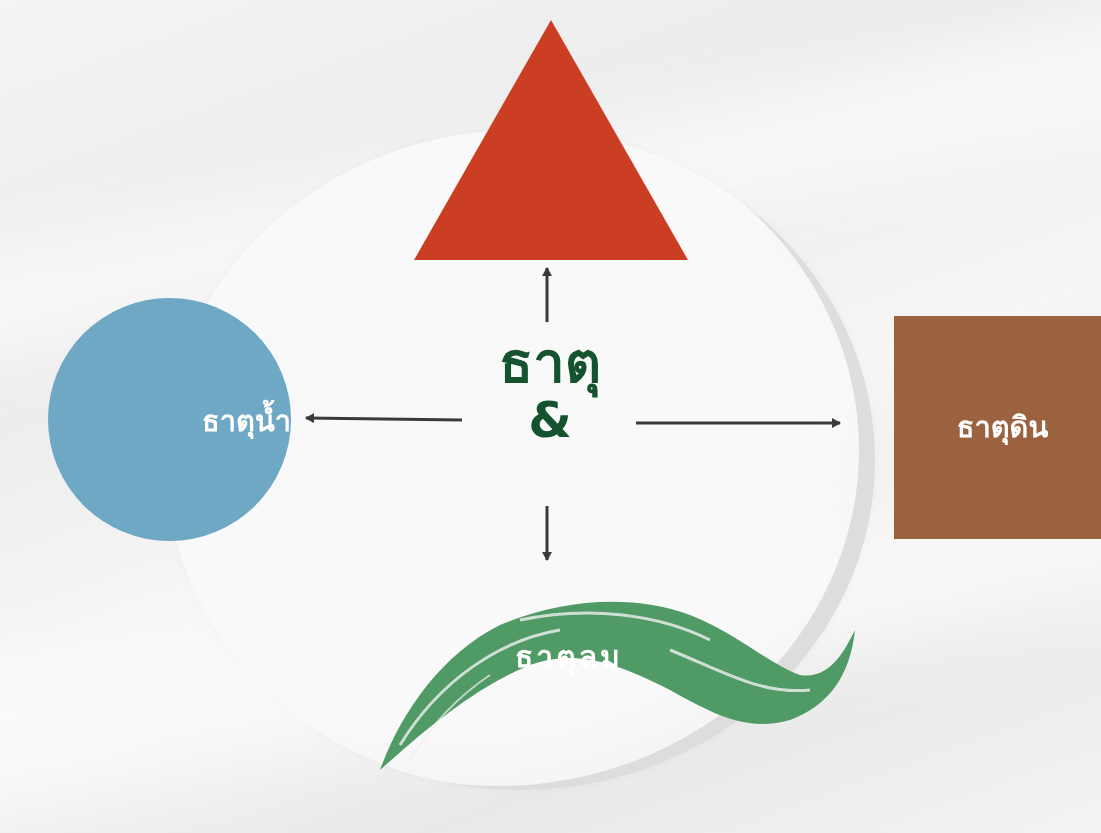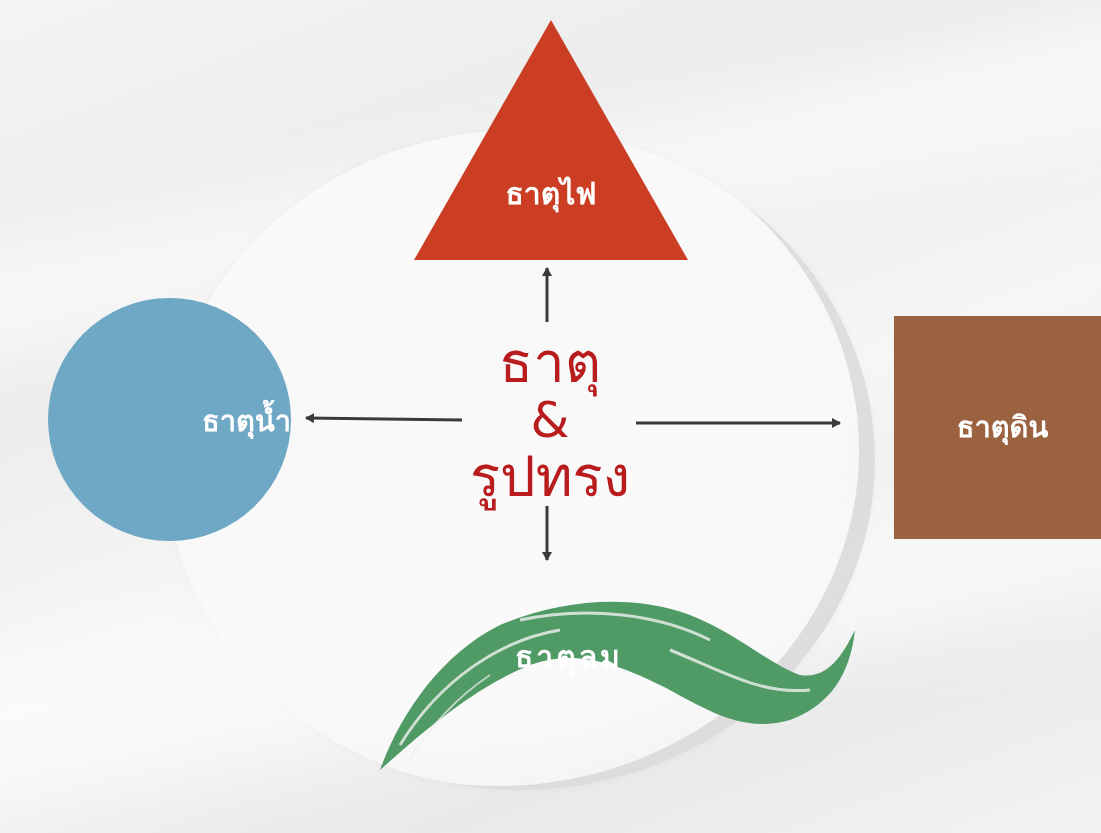--- a/index.html
+++ b/index.html
@@ -21,21 +21,21 @@
     .fire { position: absolute; left: 414px; top: 20px; width: 274px; height: 240px; }
     .fire svg { position: absolute; left: 0; top: 0; }
     .fire .shape-label { left: 0; width: 274px; text-align: center; top: 150px; font-size: 30px; }
     .water { position: absolute; left: 48px; top: 298px; width: 243px; height: 243px; border-radius: 50%; background: #6ea8c4; }
     .water .shape-label { left: 0; width: 243px; text-align: right; top: 100px; font-size: 29px; }
     .earth { position: absolute; left: 869px; top: 316px; width: 217px; height: 223px; background: #9b6240; margin-left: 25px; }
     .earth .shape-label { left: 0; width: 217px; text-align: center; top: 88px; font-size: 29px; }
     .wind { position: absolute; left: 370px; top: 585px; width: 500px; height: 200px; }
     .wind svg { position: absolute; left: 0; top: 0; }
     .wind .shape-label { left: 145px; top: 48px; font-size: 30px; letter-spacing: 3px; }
-    .center { position: absolute; left: 440px; top: 332px; width: 220px; text-align: center; color: #b91c1c; font-weight: normal; }
+    .center { position: absolute; left: 440px; top: 332px; width: 220px; text-align: center; color: #14532d; font-weight: bold; }
     .center .line1 { font-size: 56px; line-height: 62px; }
     .center .line2 { font-size: 50px; line-height: 52px; }
     .center .line3 { font-size: 56px; line-height: 62px; }
     .arrows { position: absolute; left: 0; top: 0; }
   </style>
 </head>
 <body>
 
 <div class="sheen sheen1"></div>
 <div class="sheen sheen2"></div>
@@ -50,21 +50,20 @@
   <line x1="547" y1="322" x2="547" y2="268" stroke="#3a3a3a" stroke-width="3" marker-end="url(#ah)"></line>
   <line x1="462" y1="420" x2="306" y2="418" stroke="#3a3a3a" stroke-width="3" marker-end="url(#ah)"></line>
   <line x1="636" y1="423" x2="840" y2="423" stroke="#3a3a3a" stroke-width="3" marker-end="url(#ah)"></line>
   <line x1="547" y1="506" x2="547" y2="560" stroke="#3a3a3a" stroke-width="3" marker-end="url(#ah)"></line>
 </svg>
 
 <div class="fire">
   <svg width="274" height="240">
     <polygon points="137,0 274,240 0,240" fill="#cb3e24"></polygon>
   </svg>
-  <span class="shape-label">ธาตุไฟ</span>
 </div>
 
 <div class="water">
   <span class="shape-label">ธาตุน้ำ</span>
 </div>
 
 <div class="earth">
   <span class="shape-label">ธาตุดิน</span>
 </div>
 
@@ -75,14 +74,13 @@
     <path d="M150,35 C220,20 290,30 340,55" stroke="#f0f0f0" stroke-width="3" fill="none" opacity="0.8"></path>
     <path d="M300,65 C350,85 390,110 440,105" stroke="#f0f0f0" stroke-width="3" fill="none" opacity="0.8"></path>
     <path d="M40,175 C60,140 90,110 120,90" stroke="#f0f0f0" stroke-width="2" fill="none" opacity="0.7"></path>
   </svg>
   <span class="shape-label">ธาตุลม</span>
 </div>
 
 <div class="center">
   <div class="line1">ธาตุ</div>
   <div class="line2">&amp;</div>
-  <div class="line3">รูปทรง</div>
 </div>
 
 </body></html>

